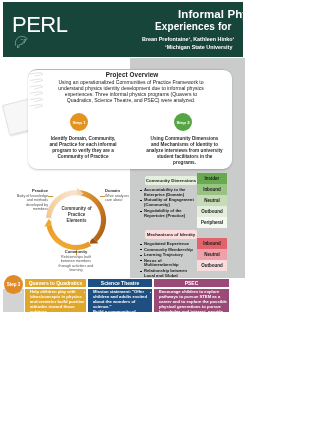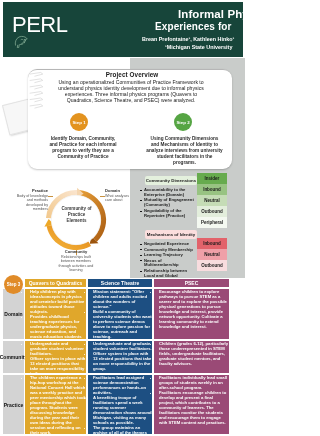--- a/index.html
+++ b/index.html
@@ -1,18 +1,18 @@
 <!DOCTYPE html>
 <html><head>
 <meta charset="utf-8">
 <style>
   html,body{margin:0;padding:0;}
   body{width:245px;height:436px;overflow:hidden;background:#fff;
        font-family:"Liberation Sans",sans-serif;}
-  .poster{position:absolute;left:0;top:0;width:245px;height:436px;background:#fff;overflow:hidden;}
+  .poster{position:absolute;left:0;top:0;width:245px;height:312px;background:#fff;overflow:hidden;}
 
   
   .hdr{position:absolute;left:3px;top:2px;width:240px;height:55px;background:#17453a;}
   .logo-perl{position:absolute;left:9px;top:12px;font-family:"Liberation Sans",sans-serif;
     font-weight:400;font-size:22px;letter-spacing:-.5px;color:#fff;line-height:22px;}
   .logo-msu{position:absolute;left:23px;top:32px;font-family:"Liberation Serif",serif;
     font-weight:400;font-size:16.5px;color:#fff;line-height:17px;letter-spacing:-.4px;}
   .logo-helm{position:absolute;left:11px;top:33px;width:14px;height:14px;}
   .title1{position:absolute;left:175px;top:6px;color:#fff;font-weight:700;font-size:11.5px;
      line-height:12px;white-space:nowrap;letter-spacing:.1px;}

